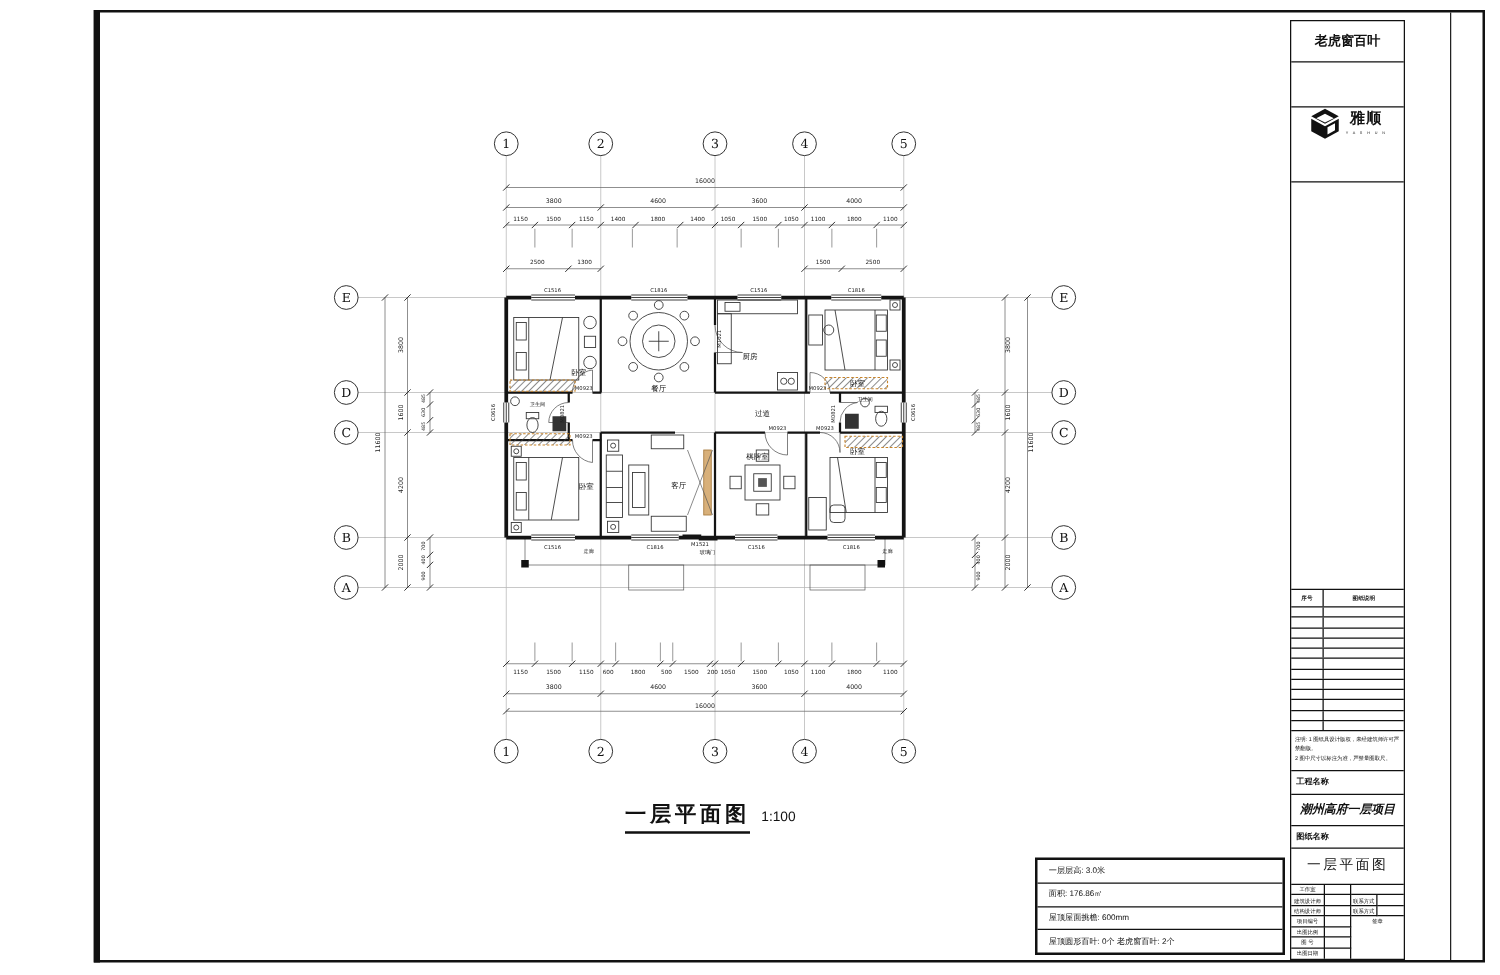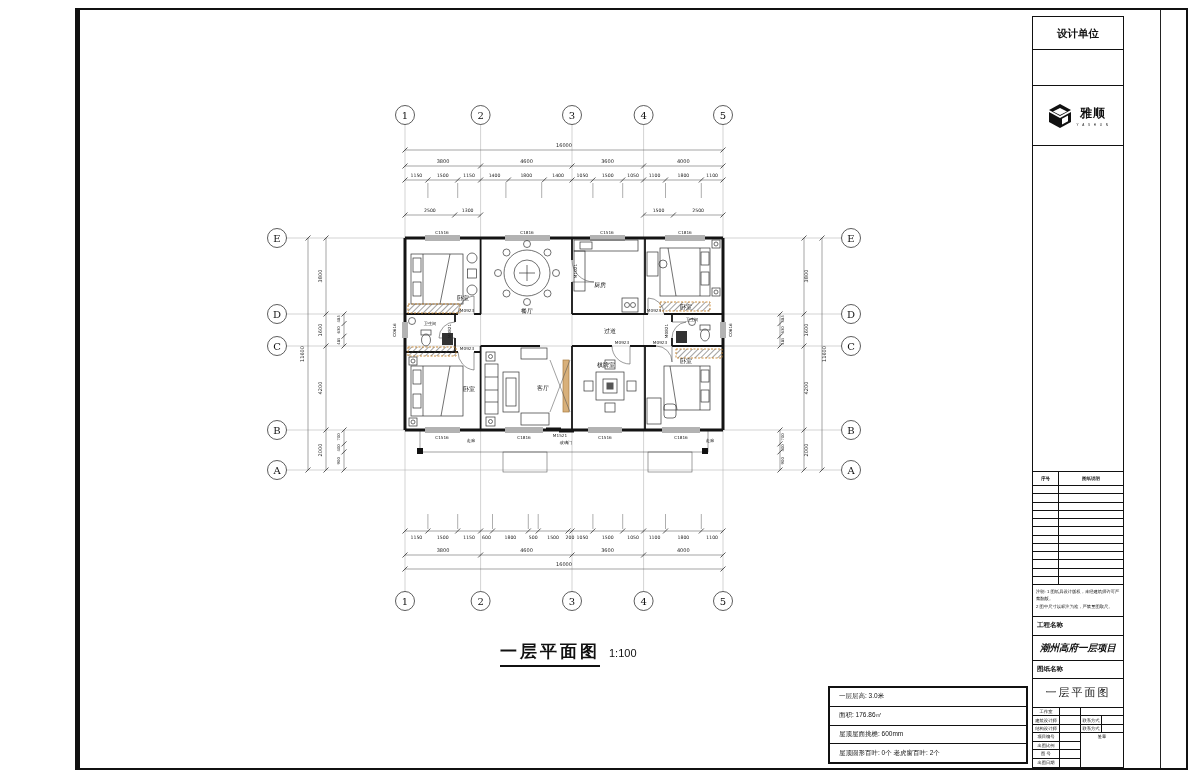--- a/index.html
+++ b/index.html
@@ -8,21 +8,21 @@
   
   .frame{position:absolute;left:75px;top:8px;width:1113px;height:762px;border:2px solid #111;box-sizing:border-box;}
   .frame-left{position:absolute;left:75px;top:8px;width:5px;height:762px;background:#111;}
   .fold-line{position:absolute;left:1160px;top:10px;width:1px;height:758px;background:#222;}
   
   .tblock{position:absolute;left:1032px;top:16px;width:92px;height:752px;border:1.6px solid #111;
           box-sizing:border-box;display:flex;flex-direction:column;background:#fff;}
   .tb-sec{border-bottom:1.4px solid #111;box-sizing:border-box;flex:0 0 auto;}
   .tb-du{height:33px;line-height:33px;text-align:center;font-size:10.5px;font-weight:bold;}
   .tb-empty1{height:36px;}
-  .tb-logo{height:60px;display:flex;align-items:center;justify-content:center;gap:4px;}
+  .tb-logo{height:60px;display:flex;align-items:flex-start;justify-content:center;gap:4px;}
   .tb-logo .lg-txt{display:flex;flex-direction:column;align-items:center;}
   .tb-logo .lg-cn{font-size:12px;font-weight:bold;letter-spacing:1px;}
   .tb-logo .lg-en{font-size:3px;letter-spacing:1.5px;margin-top:1px;}
   .tb-empty2{height:326px;}
   .tb-list{height:113px;display:flex;flex-direction:column;font-size:4.5px;}
   .lhead{display:flex;height:13px;border-bottom:1px solid #111;font-weight:bold;}
   .lhead div, .lrow div{display:flex;align-items:center;justify-content:center;box-sizing:border-box;}
   .lc1{width:26px;border-right:1px solid #111;}
   .lc2{flex:1;}
   .lrow{display:flex;flex:1;border-bottom:1px solid #111;}
@@ -460,21 +460,21 @@
   </div>
 
   <div class="infobox">
     <div class="irow">一层层高: 3.0米</div>
     <div class="irow">面积: 176.86㎡</div>
     <div class="irow">屋顶屋面挑檐: 600mm</div>
     <div class="irow">屋顶圆形百叶: 0个   老虎窗百叶: 2个</div>
   </div>
 
   <div class="tblock">
-    <div class="tb-sec tb-du">设计单位</div>
+    <div class="tb-sec tb-du">老虎窗百叶</div>
     <div class="tb-sec tb-empty1"></div>
     <div class="tb-sec tb-logo">
       <svg width="26" height="26" viewBox="0 0 26 26">
         <path d="M13,1 L24,7 L13,13 L2,7 Z" fill="#111"></path>
         <path d="M13,5 L20,8.5 L13,12 L6,8.5 Z" fill="#fff"></path>
         <path d="M2,9 L13,15 L13,25 L2,19 Z" fill="#111"></path>
         <path d="M24,9 L13,15 L13,25 L24,19 Z" fill="#111"></path>
         <path d="M21,12.5 L15,15.8 L15,21.5 L21,18.2 Z" fill="#fff"></path>
       </svg>
       <div class="lg-txt">

